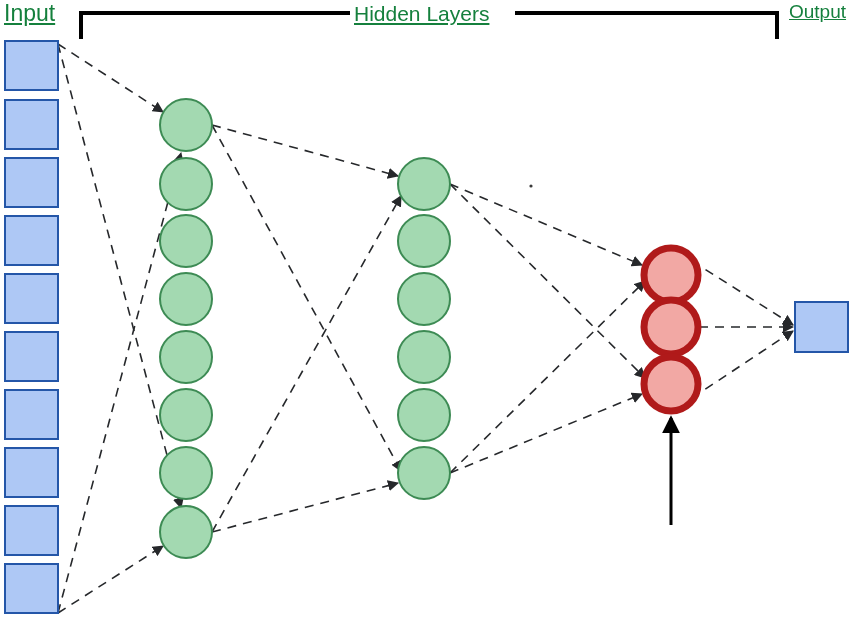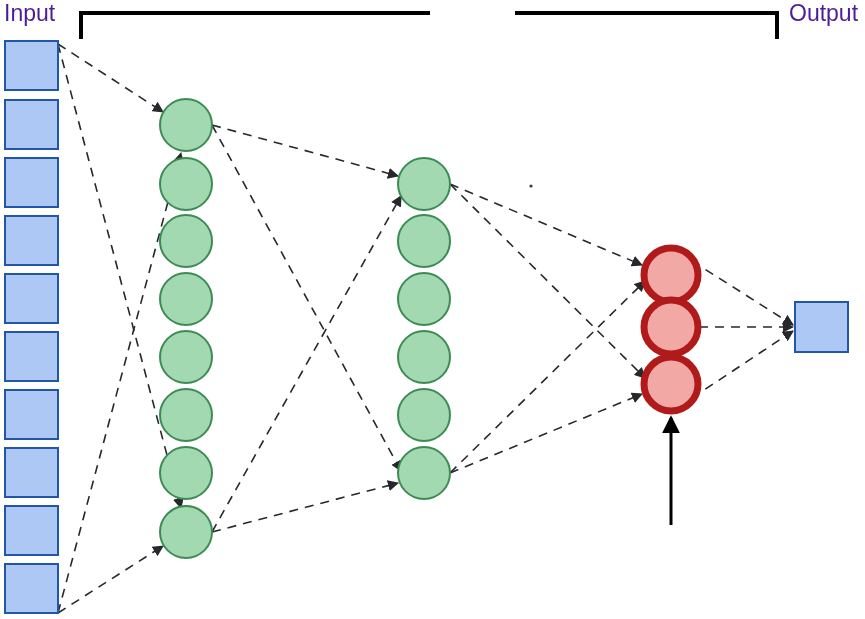--- a/index.html
+++ b/index.html
@@ -22,41 +22,42 @@
     position: absolute;
     left: 0;
     top: 0;
     width: 865px;
     height: 619px;
     display: block;
   }
   .label-text {
     position: absolute;
     font-family: "Liberation Sans", sans-serif;
-    color: #4c1d95;
+    color: #15803d;
     white-space: nowrap;
     line-height: 1;
     user-select: none;
+    text-decoration: underline;
   }
   #label-input {
     left: 4px;
     top: 2px;
     font-size: 23px;
   }
   #label-hidden {
     left: 350px;
     top: 3px;
     font-size: 21px;
     background: #ffffff;
     padding: 0 4px;
   }
   #label-output {
     left: 789px;
     top: 2px;
-    font-size: 23px;
+    font-size: 19px;
   }
   #label-embeddings {
     left: 577px;
     top: 524px;
     font-size: 30px;
   }
 </style>
 </head>
 <body>
 
@@ -151,17 +152,18 @@
     <g>
       <line x1="671" y1="525" x2="671" y2="418" stroke="#000000" stroke-width="3" marker-end="url(#solid-arrow)"></line>
     </g>
 
     <circle cx="531" cy="186" r="1.6" fill="#3a3a3a"></circle>
 
   </svg>
 
   <div class="label-text" id="label-input">Input</div>
 
+  <div class="label-text" id="label-hidden">Hidden Layers</div>
 
   <div class="label-text" id="label-output">Output</div>
 
 
 </div>
 
 </body></html>

